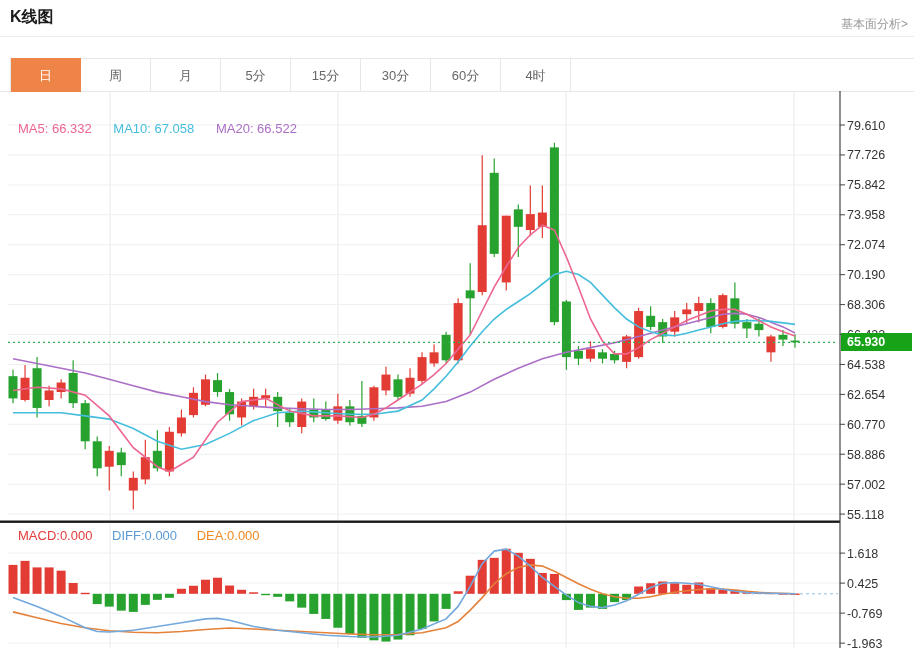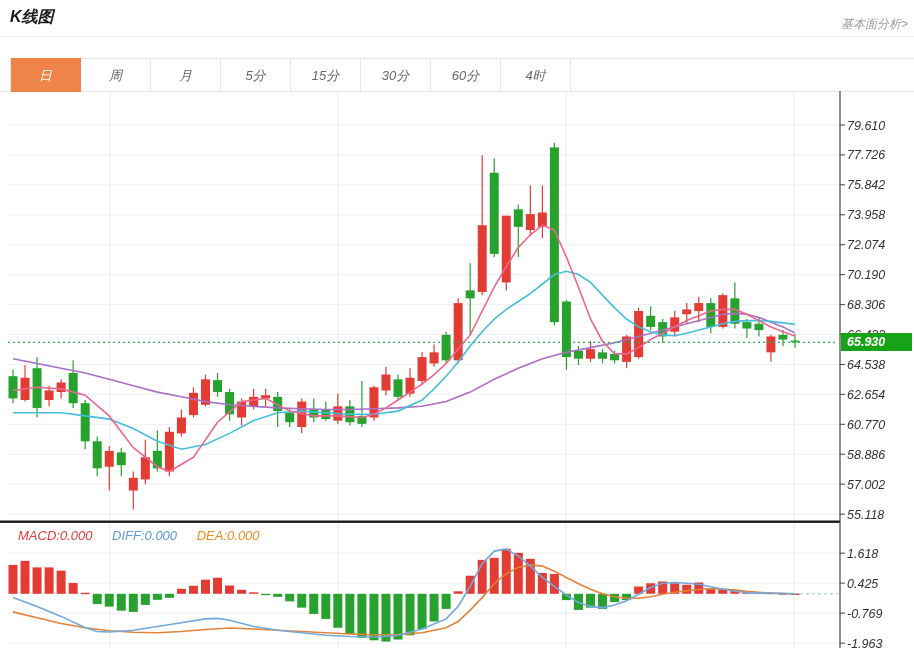--- a/index.html
+++ b/index.html
@@ -1,20 +1,19 @@
 <!DOCTYPE html>
 <html><head>
 <meta charset="utf-8">
 <style>
   html,body{margin:0;padding:0;background:#fff;}
   *{box-sizing:border-box;}
   .screen{
     position:relative;width:914px;height:653px;background:#fff;overflow:hidden;
     font-family:"Liberation Sans","DejaVu Sans",sans-serif;
-    font-style:italic;
   }
   .page-title{position:absolute;left:10px;top:7px;font-size:16px;font-weight:bold;color:#1a1a1a;}
   .fund-link{position:absolute;right:6px;top:16px;font-size:12px;color:#999;text-decoration:none;cursor:pointer;}
   .header-divider{position:absolute;left:0;top:36px;width:914px;height:1px;background:#ececec;}
   .tabbar-top{position:absolute;left:10px;top:58px;width:904px;height:1px;background:#e7e7e7;}
   .tabbar-bottom{position:absolute;left:0;top:91px;width:914px;height:1px;background:#e7e7e7;}
   .tabs{position:absolute;left:10px;top:58px;height:34px;display:flex;border-left:1px solid #e7e7e7;}
   .tab{
     width:70px;height:34px;line-height:33px;text-align:center;font-size:13px;color:#666;
     background:#fff;border-right:1px solid #e7e7e7;border-top:1px solid #e7e7e7;border-bottom:1px solid #e7e7e7;
@@ -328,20 +327,25 @@
         <line x1="840" y1="613.13266" x2="845" y2="613.13266" stroke="#444" stroke-width="1"></line>
         <text x="847" y="617.63266" font-size="12.5" fill="#333333" font-family="Liberation Sans, DejaVu Sans, sans-serif">-0.769</text>
         <line x1="840" y1="643.14982" x2="845" y2="643.14982" stroke="#444" stroke-width="1"></line>
         <text x="847" y="647.64982" font-size="12.5" fill="#333333" font-family="Liberation Sans, DejaVu Sans, sans-serif">-1.963</text>
       </g>
       <rect x="0" y="520.5" width="840" height="2.4" fill="#1a1a1a"></rect>
       <line x1="840" y1="91" x2="840" y2="648" stroke="#444" stroke-width="1.2"></line>
     </svg>
 
 
+  <div class="ma-row">
+    <span style="color: rgb(237, 102, 144);">MA5: 66.332</span>
+    <span style="color: rgb(69, 190, 221);">MA10: 67.058</span>
+    <span style="color: rgb(171, 111, 198);">MA20: 66.522</span>
+  </div>
 
   <div class="macd-row">
     <span style="color: rgb(226, 61, 61);">MACD:0.000</span>
     <span style="color: rgb(91, 155, 213);">DIFF:0.000</span>
     <span style="color: rgb(239, 138, 37);">DEA:0.000</span>
   </div>
 
   <div class="price-badge" id="price-badge" style="background: rgb(23, 163, 23); top: 333px;">65.930</div>
 </div>
 

